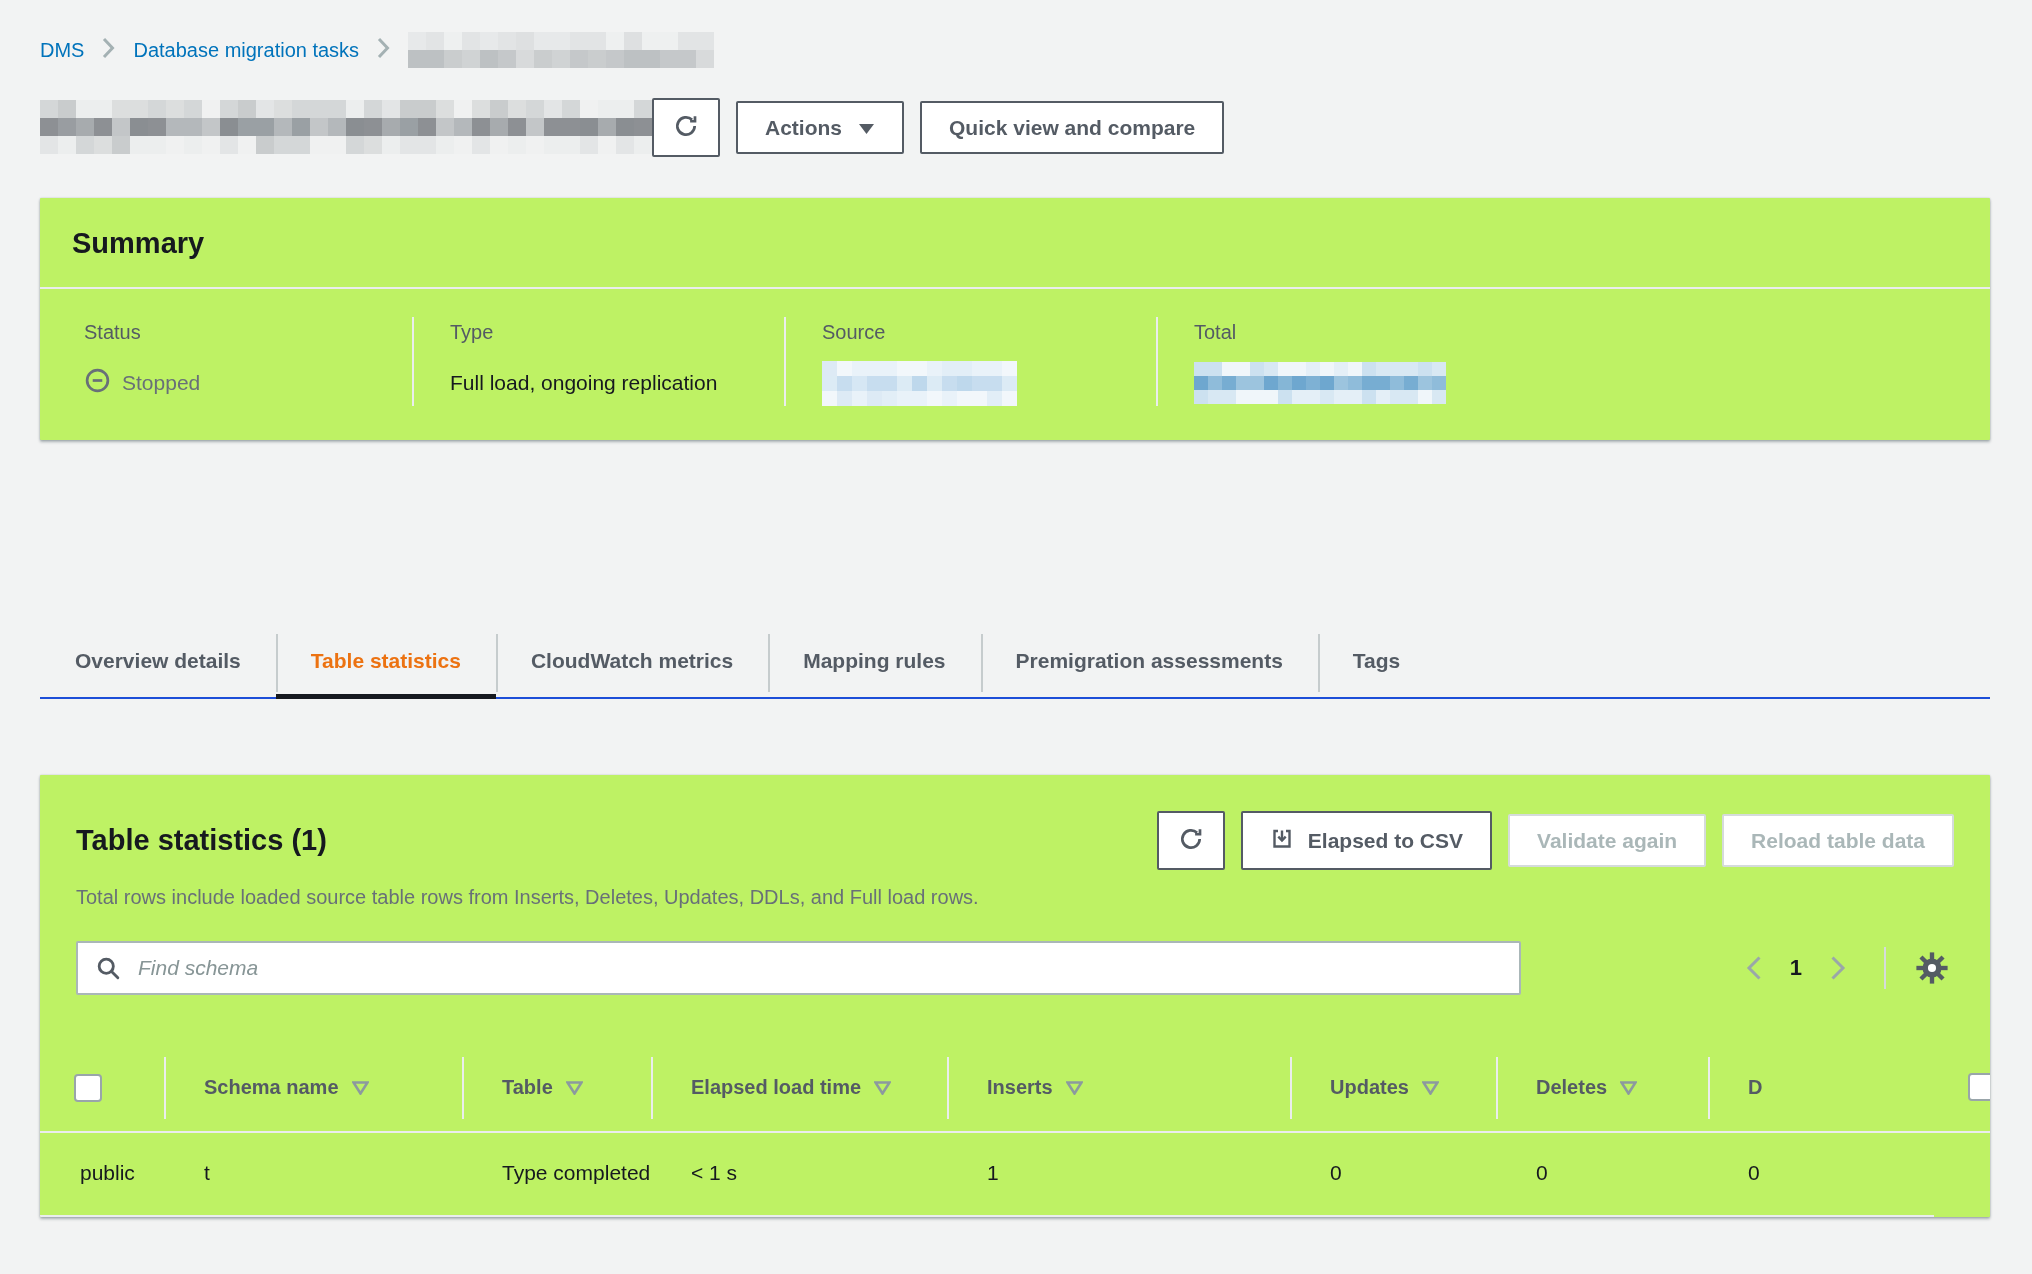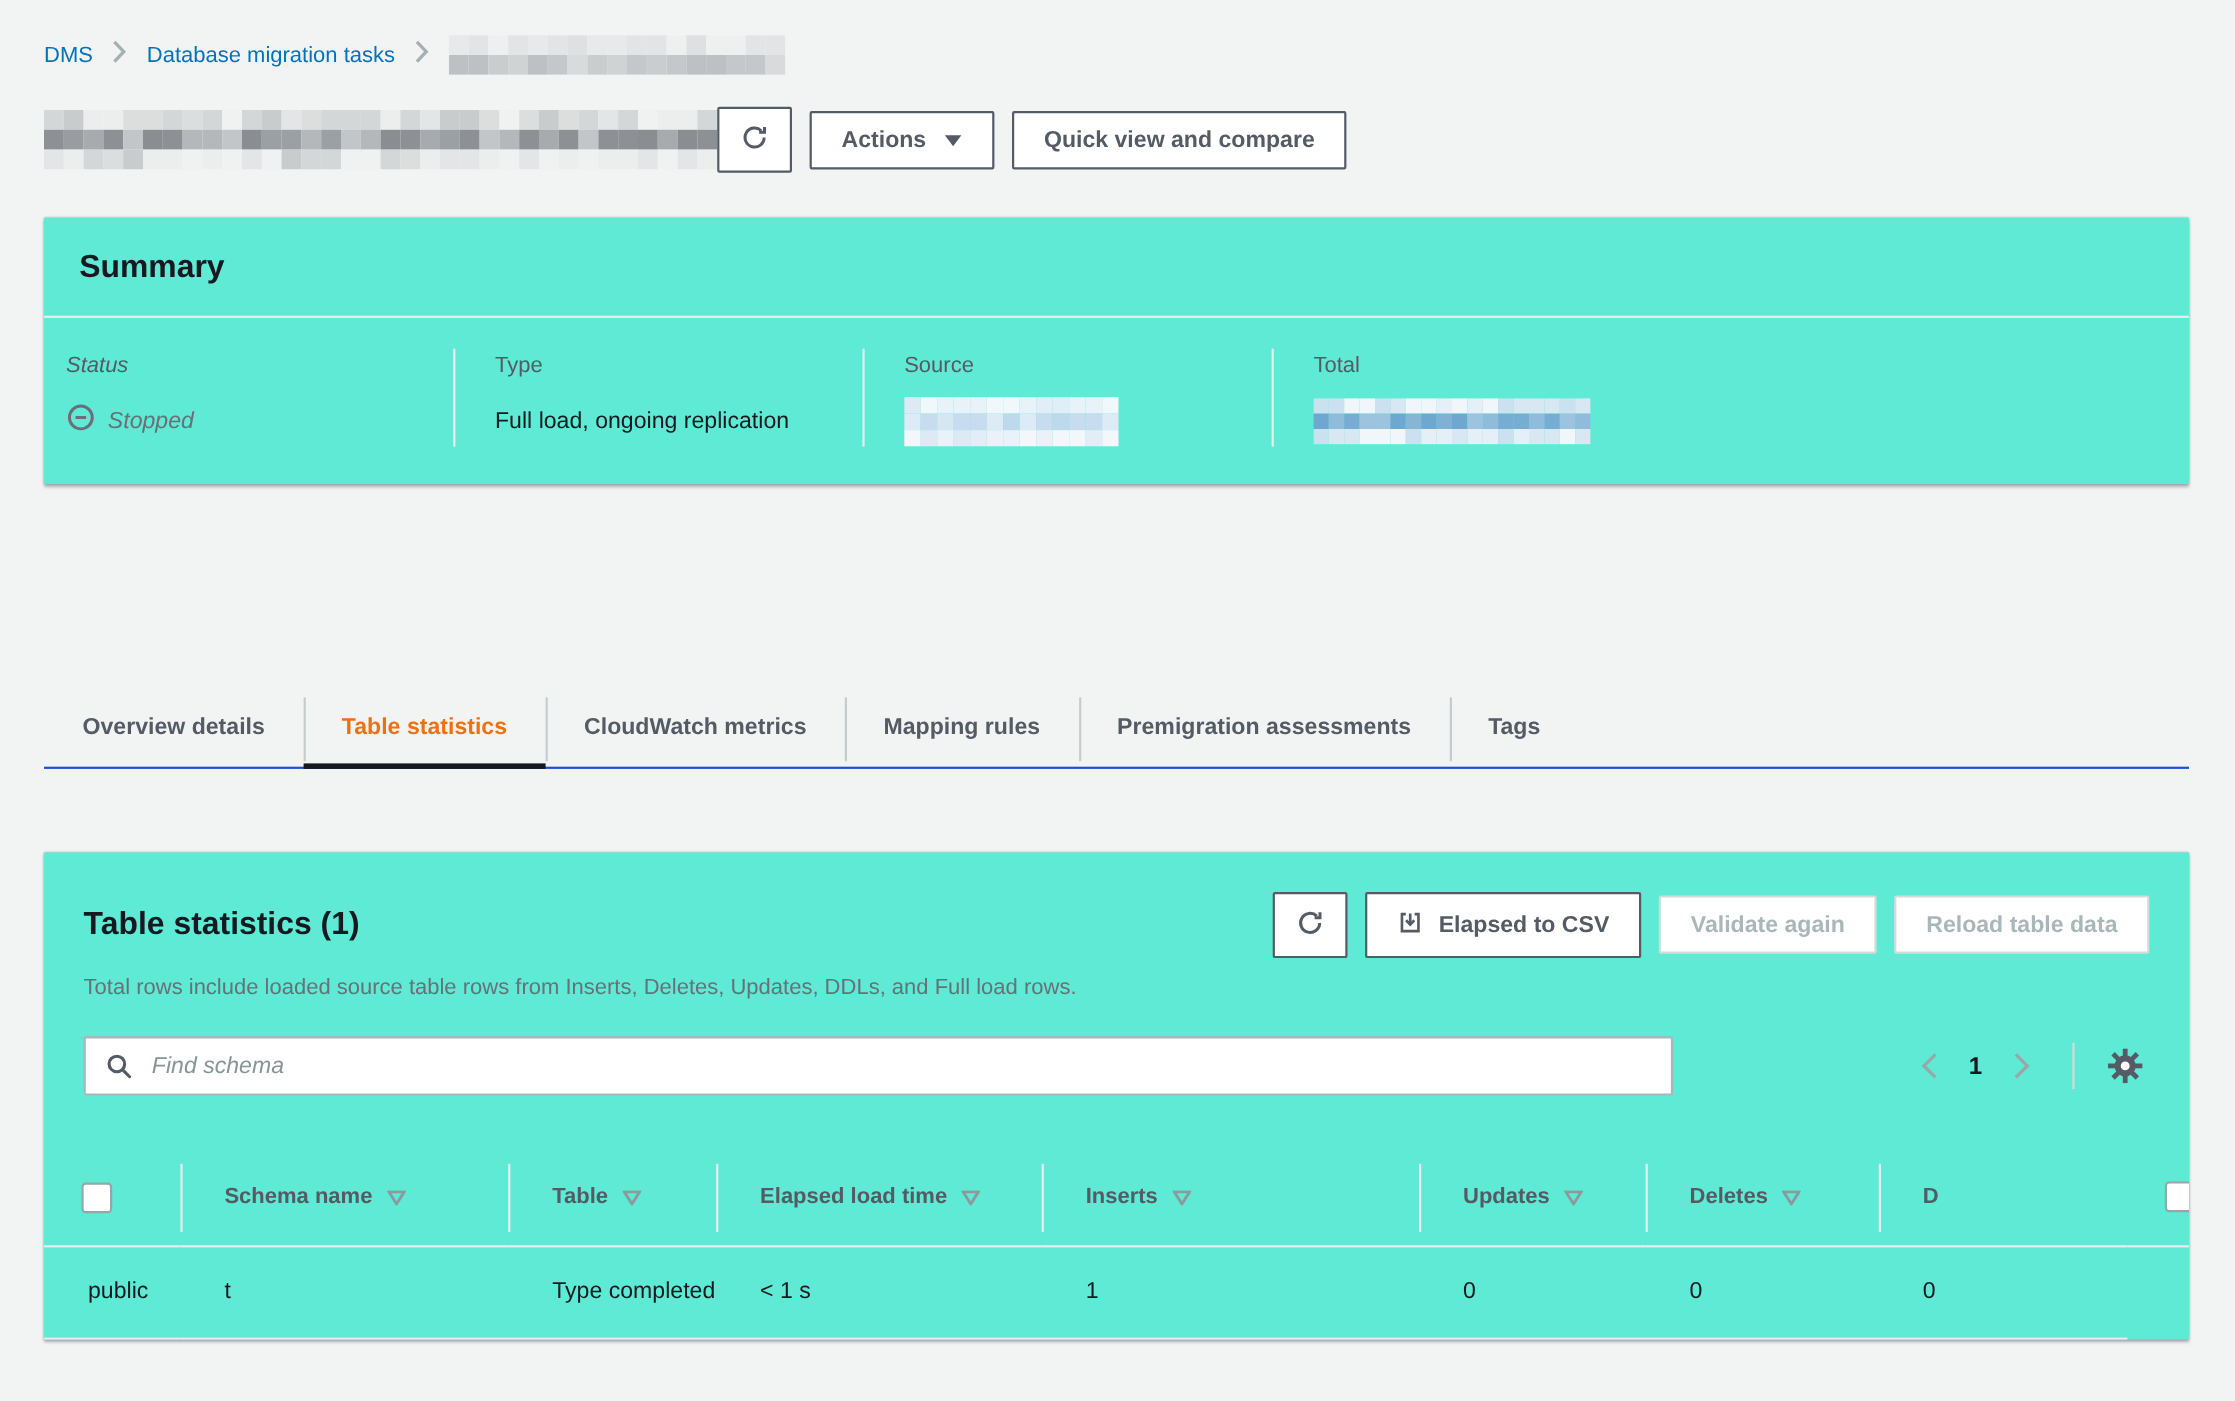--- a/index.html
+++ b/index.html
@@ -29,29 +29,29 @@
     background:#fff;border:2px solid #545b64;border-radius:2px;
     color:#545b64;font-weight:700;font-size:21px;font-family:inherit;
     padding:14px 27px;line-height:1;cursor:pointer;white-space:nowrap;
   }
   .btn.icon-only{padding:13px 19px;}
   .btn.disabled{color:#aab7b8;border-color:#d5dbdb;cursor:default;}
   .caret{margin-left:2px;}
 
   
   .card{
-    background:#5eead4;border-radius:1px;
+    background:#bef264;border-radius:1px;
     box-shadow:0 2px 3px rgba(0,28,36,.3), 0 0 2px rgba(0,28,36,.2);
   }
   .summary-card{margin-top:42px;}
   .card-h2{margin:0;font-size:29px;font-weight:700;color:#16191f;line-height:1.2;}
   .summary-head{padding:28px 36px 26px 32px;border-bottom:2px solid #eaeded;}
   .summary-grid{display:grid;grid-template-columns:372px 372px 372px 1fr;padding:28px 0 34px;}
   .summary-col{padding:4px 30px 0 36px;border-left:2px solid #eaeded;}
-  .summary-col:first-child{border-left:none;padding-left:20px;font-style:italic;}
+  .summary-col:first-child{border-left:none;padding-left:44px;}
   .field-label{color:#545b64;font-size:20px;}
   .field-value{margin-top:17px;font-size:21px;color:#16191f;display:flex;align-items:center;gap:11px;min-height:44px;}
   .field-value.stopped{color:#687078;}
 
   
   .tabs{margin-top:192px;display:flex;border-bottom:2px solid #1d4ed8;}
   .tab{
     position:relative;background:none;border:none;font-family:inherit;
     font-size:21px;font-weight:700;color:#545b64;cursor:pointer;
     padding:18px 35px 26px;line-height:1;

